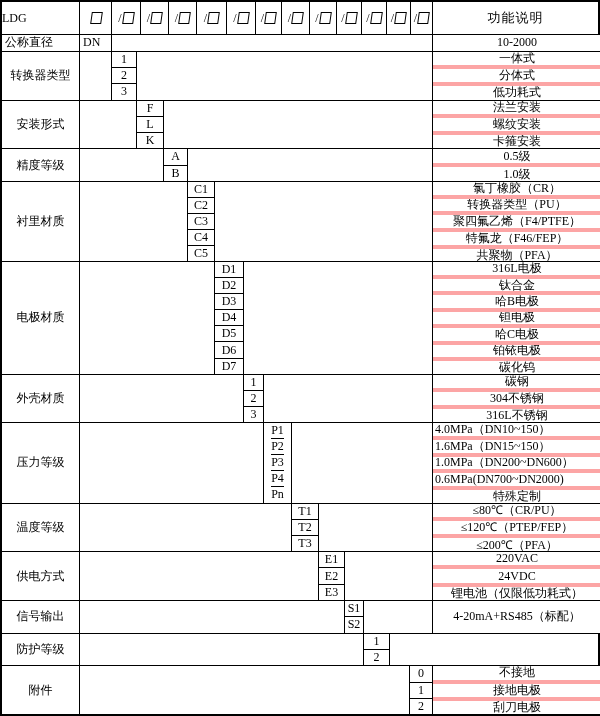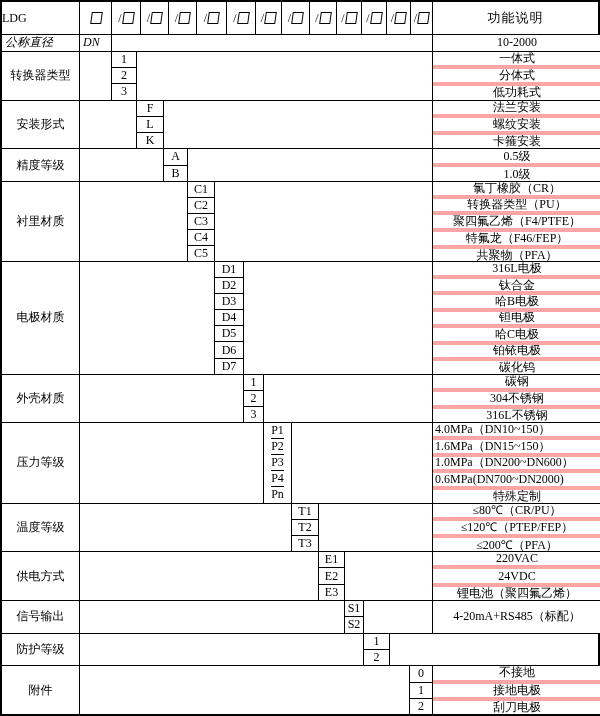--- a/index.html
+++ b/index.html
@@ -33,21 +33,21 @@
   .g-leftgap{box-sizing:border-box;border-right:1px solid #000;}
   .g-codes{display:flex;flex-direction:column;box-sizing:border-box;}
   .g-codes.brd{border-right:1px solid #000;}
   .code-cell{flex:1;border-bottom:1px solid #000;}
   .code-cell:last-child{border-bottom:none;}
   .g-rightgap{flex:1;}
   .g-desc{position:absolute;left:430px;top:0;bottom:0;width:168px;border-left:1px solid #000;display:flex;flex-direction:column;background:#fff;}
   .desc-cell{flex:1;border-bottom:4px solid #fca5a5;}
   .desc-cell:last-child{border-bottom:none;}
   .desc-cell.left{justify-content:flex-start;padding-left:2px;}
-  .alignleft{justify-content:flex-start;padding-left:3px;font-style:italic;}
+  .alignleft{justify-content:flex-start;padding-left:3px;}
 </style>
 </head>
 <body>
 
 <div class="sheet">
   <div class="top">
     <div class="top-left">
       <div class="cell title-row">电磁流量计选型表</div>
       <div class="ldg-row">
         <div class="cell ldg-cell">LDG</div>
@@ -221,21 +221,21 @@
         <div class="g-leftgap" style="width: 239px;"></div>
         <div class="g-codes brd" style="width: 26px;">
           <div class="cell code-cell">E1</div>
           <div class="cell code-cell">E2</div>
           <div class="cell code-cell">E3</div>
         </div>
         <div class="g-rightgap"></div>
         <div class="g-desc">
           <div class="cell desc-cell">220VAC</div>
           <div class="cell desc-cell">24VDC</div>
-          <div class="cell desc-cell">锂电池（聚四氟乙烯）</div>
+          <div class="cell desc-cell">锂电池（仅限低功耗式）</div>
         </div>
       </div>
       <div class="group" style="flex: 2 1 0px;">
         <div class="cell g-label">信号输出</div>
         <div class="g-leftgap" style="width: 265px;"></div>
         <div class="g-codes brd" style="width: 19px;">
           <div class="cell code-cell">S1</div>
           <div class="cell code-cell">S2</div>
         </div>
         <div class="g-rightgap"></div>

